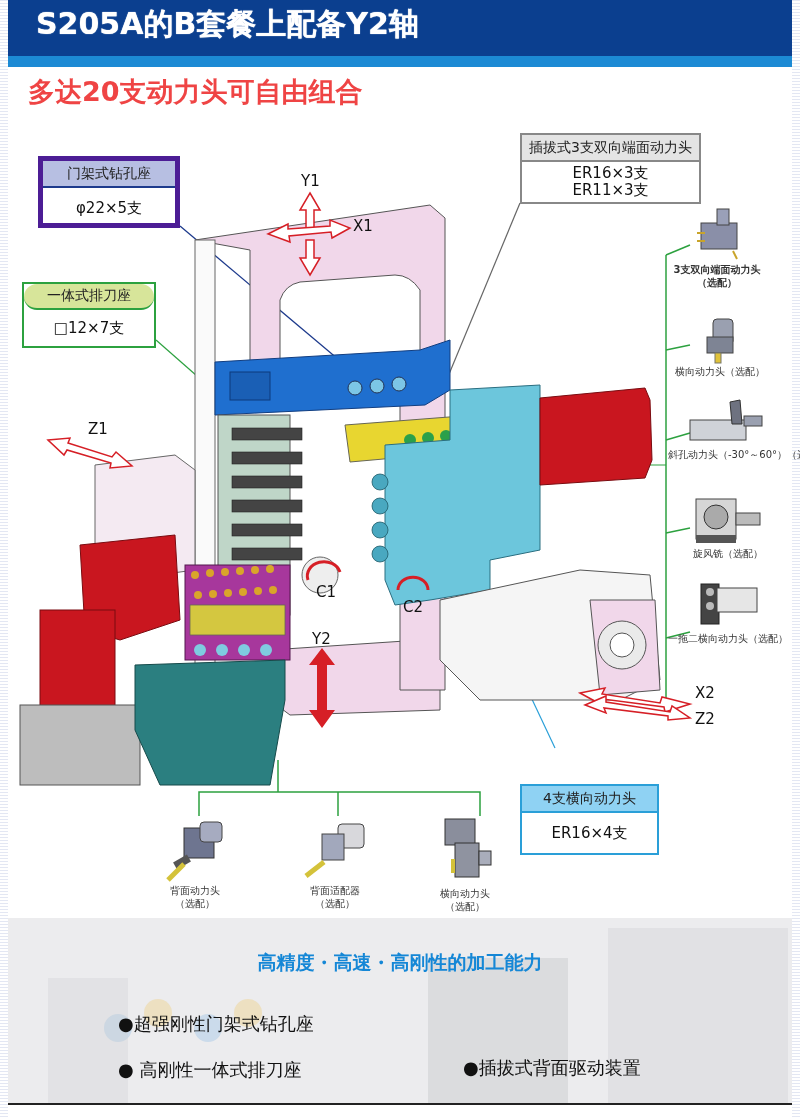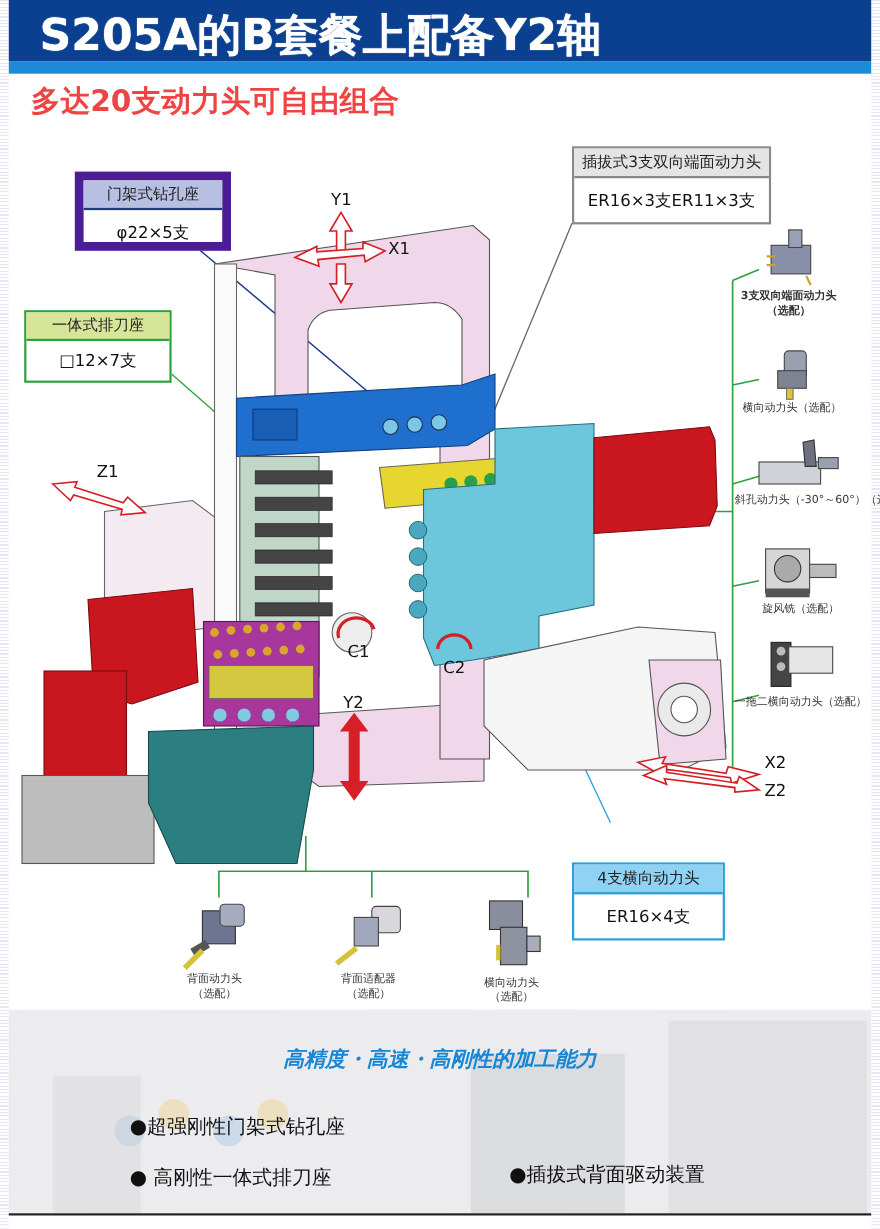--- a/index.html
+++ b/index.html
@@ -19,50 +19,50 @@
   .side-stripe.right { right: 0; }
 
   
   .header-band {
     position: absolute; left: 8px; top: 0; width: 784px; height: 56px;
     background: #0b3f8f;
   }
   .header-title {
     position: absolute; left: 28px; top: 4px;
     font-family: "DejaVu Sans", sans-serif; font-weight: bold;
-    font-size: 40px; color: #ffffff; letter-spacing: 0px;
+    font-size: 30px; color: #ffffff; letter-spacing: 0px;
     text-shadow: 0 0 1px #fff;
   }
   .header-sub-band {
     position: absolute; left: 8px; top: 56px; width: 784px; height: 11px;
     background: #1c8ad4;
   }
   .subtitle {
     position: absolute; left: 28px; top: 74px;
     font-family: "DejaVu Sans", sans-serif; font-weight: bold;
     font-size: 27px; color: #ef4444;
   }
 
   
   .callout { position: absolute; background: #fff; }
   .callout .cb-head {
     text-align: right; font-size: 14px; color: #222;
     display: flex; align-items: center; justify-content: center;
   }
   .callout .cb-body {
     text-align: center; font-size: 15px; color: #111;
-    display: flex; flex-direction: row; align-items: center; justify-content: center;
+    display: flex; flex-direction: column; justify-content: center;
     line-height: 17px;
   }
-  .cb-gantry { left: 38px; top: 156px; width: 142px; height: 72px; border: 8px solid #4c1d95; margin-left: 30px; }
+  .cb-gantry { left: 38px; top: 156px; width: 142px; height: 72px; border: 5px solid #4c1d95; }
   .cb-gantry .cb-head { height: 27px; background: #b7bfe2; border-bottom: 2px solid #1d3a8c; }
   .cb-gantry .cb-body { height: 41px; }
 
   .cb-gang { left: 22px; top: 282px; width: 134px; height: 66px; border: 2px solid #2ca13f; }
-  .cb-gang .cb-head { height: 26px; background: #d7e59a; border-bottom: 2px solid #2ca13f; }
+  .cb-gang .cb-head { height: 26px; background: #d7e59a; border-bottom: 2px solid #2ca13f; border-radius: 13px; }
   .cb-gang .cb-body { height: 36px; }
 
   .cb-plug { left: 520px; top: 133px; width: 181px; height: 71px; border: 2px solid #888; }
   .cb-plug .cb-head { height: 27px; background: #e4e4e4; border-bottom: 2px solid #888; }
   .cb-plug .cb-body { height: 40px; }
 
   .cb-4lat { left: 520px; top: 748px; width: 139px; height: 71px; border: 2px solid #2a9fd8; margin-top: 36px; }
   .cb-4lat .cb-head { height: 27px; background: #8fd2f3; border-bottom: 2px solid #2a9fd8; }
   .cb-4lat .cb-body { height: 40px; }
 
@@ -80,21 +80,21 @@
   
   .feature-panel {
     position: absolute; left: 8px; top: 918px; width: 784px; height: 185px;
     background: linear-gradient(90deg, #e9e9ea 0%, #dedfe2 30%, #d3d4d7 55%, #e0e1e4 80%, #eceded 100%);
     overflow: hidden;
   }
   .feature-panel .bg-deco { position: absolute; }
   .feature-panel .veil { position: absolute; inset: 0; background: rgba(255,255,255,0.45); }
   .feature-heading {
     position: absolute; left: 0; width: 784px; top: 32px; text-align: center;
-    font-size: 19px; font-weight: bold; color: #1587d6; font-style: italic;
+    font-size: 19px; font-weight: bold; color: #1587d6;
   }
   .feature-item {
     position: absolute; font-size: 18px; color: #111; white-space: nowrap;
   }
   .bottom-rule {
     position: absolute; left: 8px; top: 1103px; width: 784px; height: 2px; background: #222;
   }
 </style>
 </head>
 <body>

